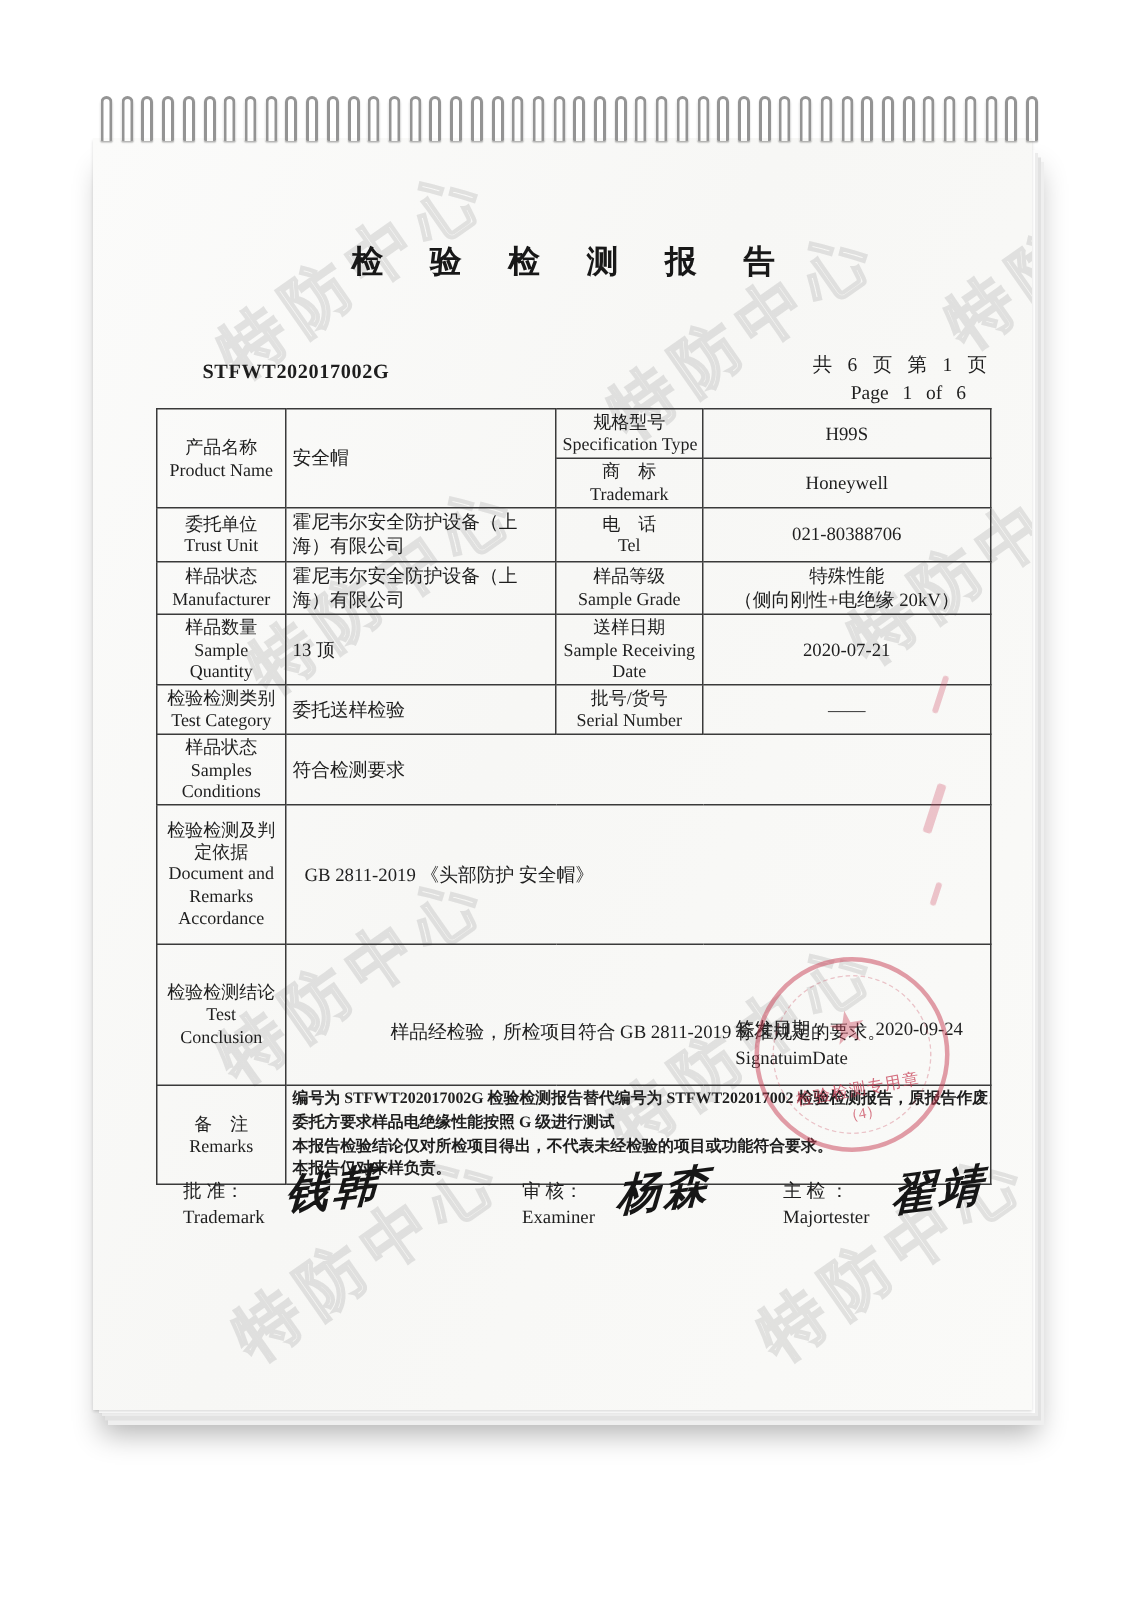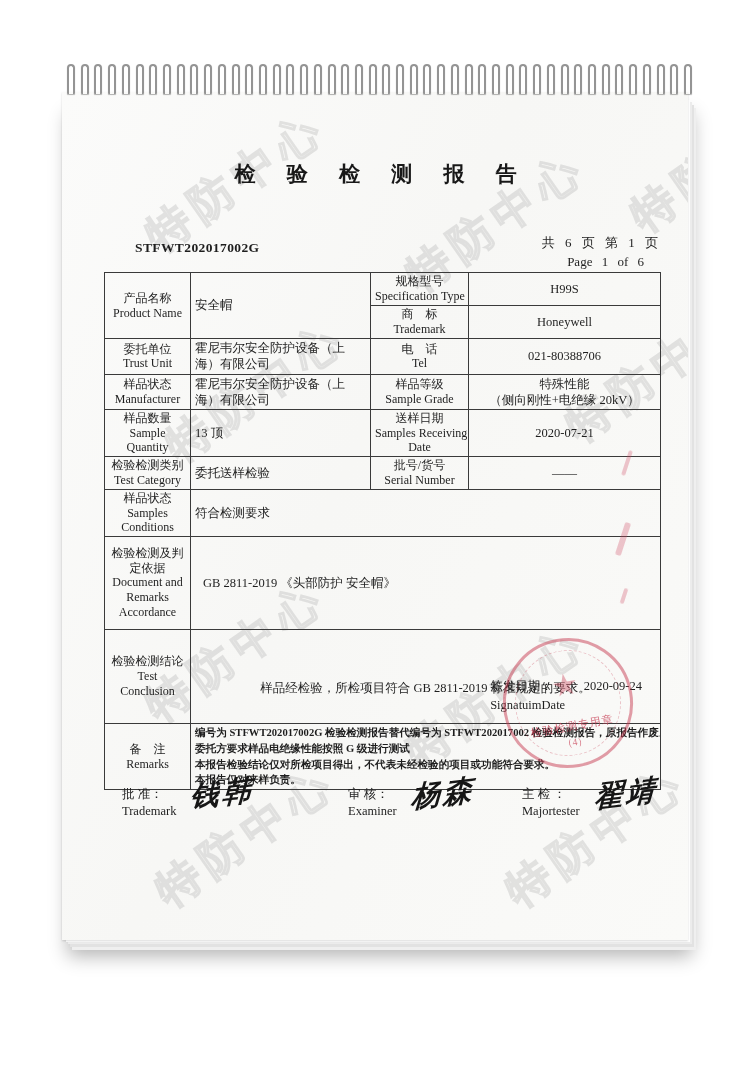--- a/index.html
+++ b/index.html
@@ -183,21 +183,21 @@
       </tr>
       <tr style="height:43px">
         <td class="lbl">
           <div>样品数量</div>
           <div>Sample</div>
           <div>Quantity</div>
         </td>
         <td class="val">13 顶</td>
         <td class="lbl">
           <div>送样日期</div>
-          <div>Samples Receiving</div>
+          <div>Sample Receiving</div>
           <div>Date</div>
         </td>
         <td class="val center">2020-07-21</td>
       </tr>
       <tr style="height:33px">
         <td class="lbl">
           <div>检验检测类别</div>
           <div>Test Category</div>
         </td>
         <td class="val">委托送样检验</td>

